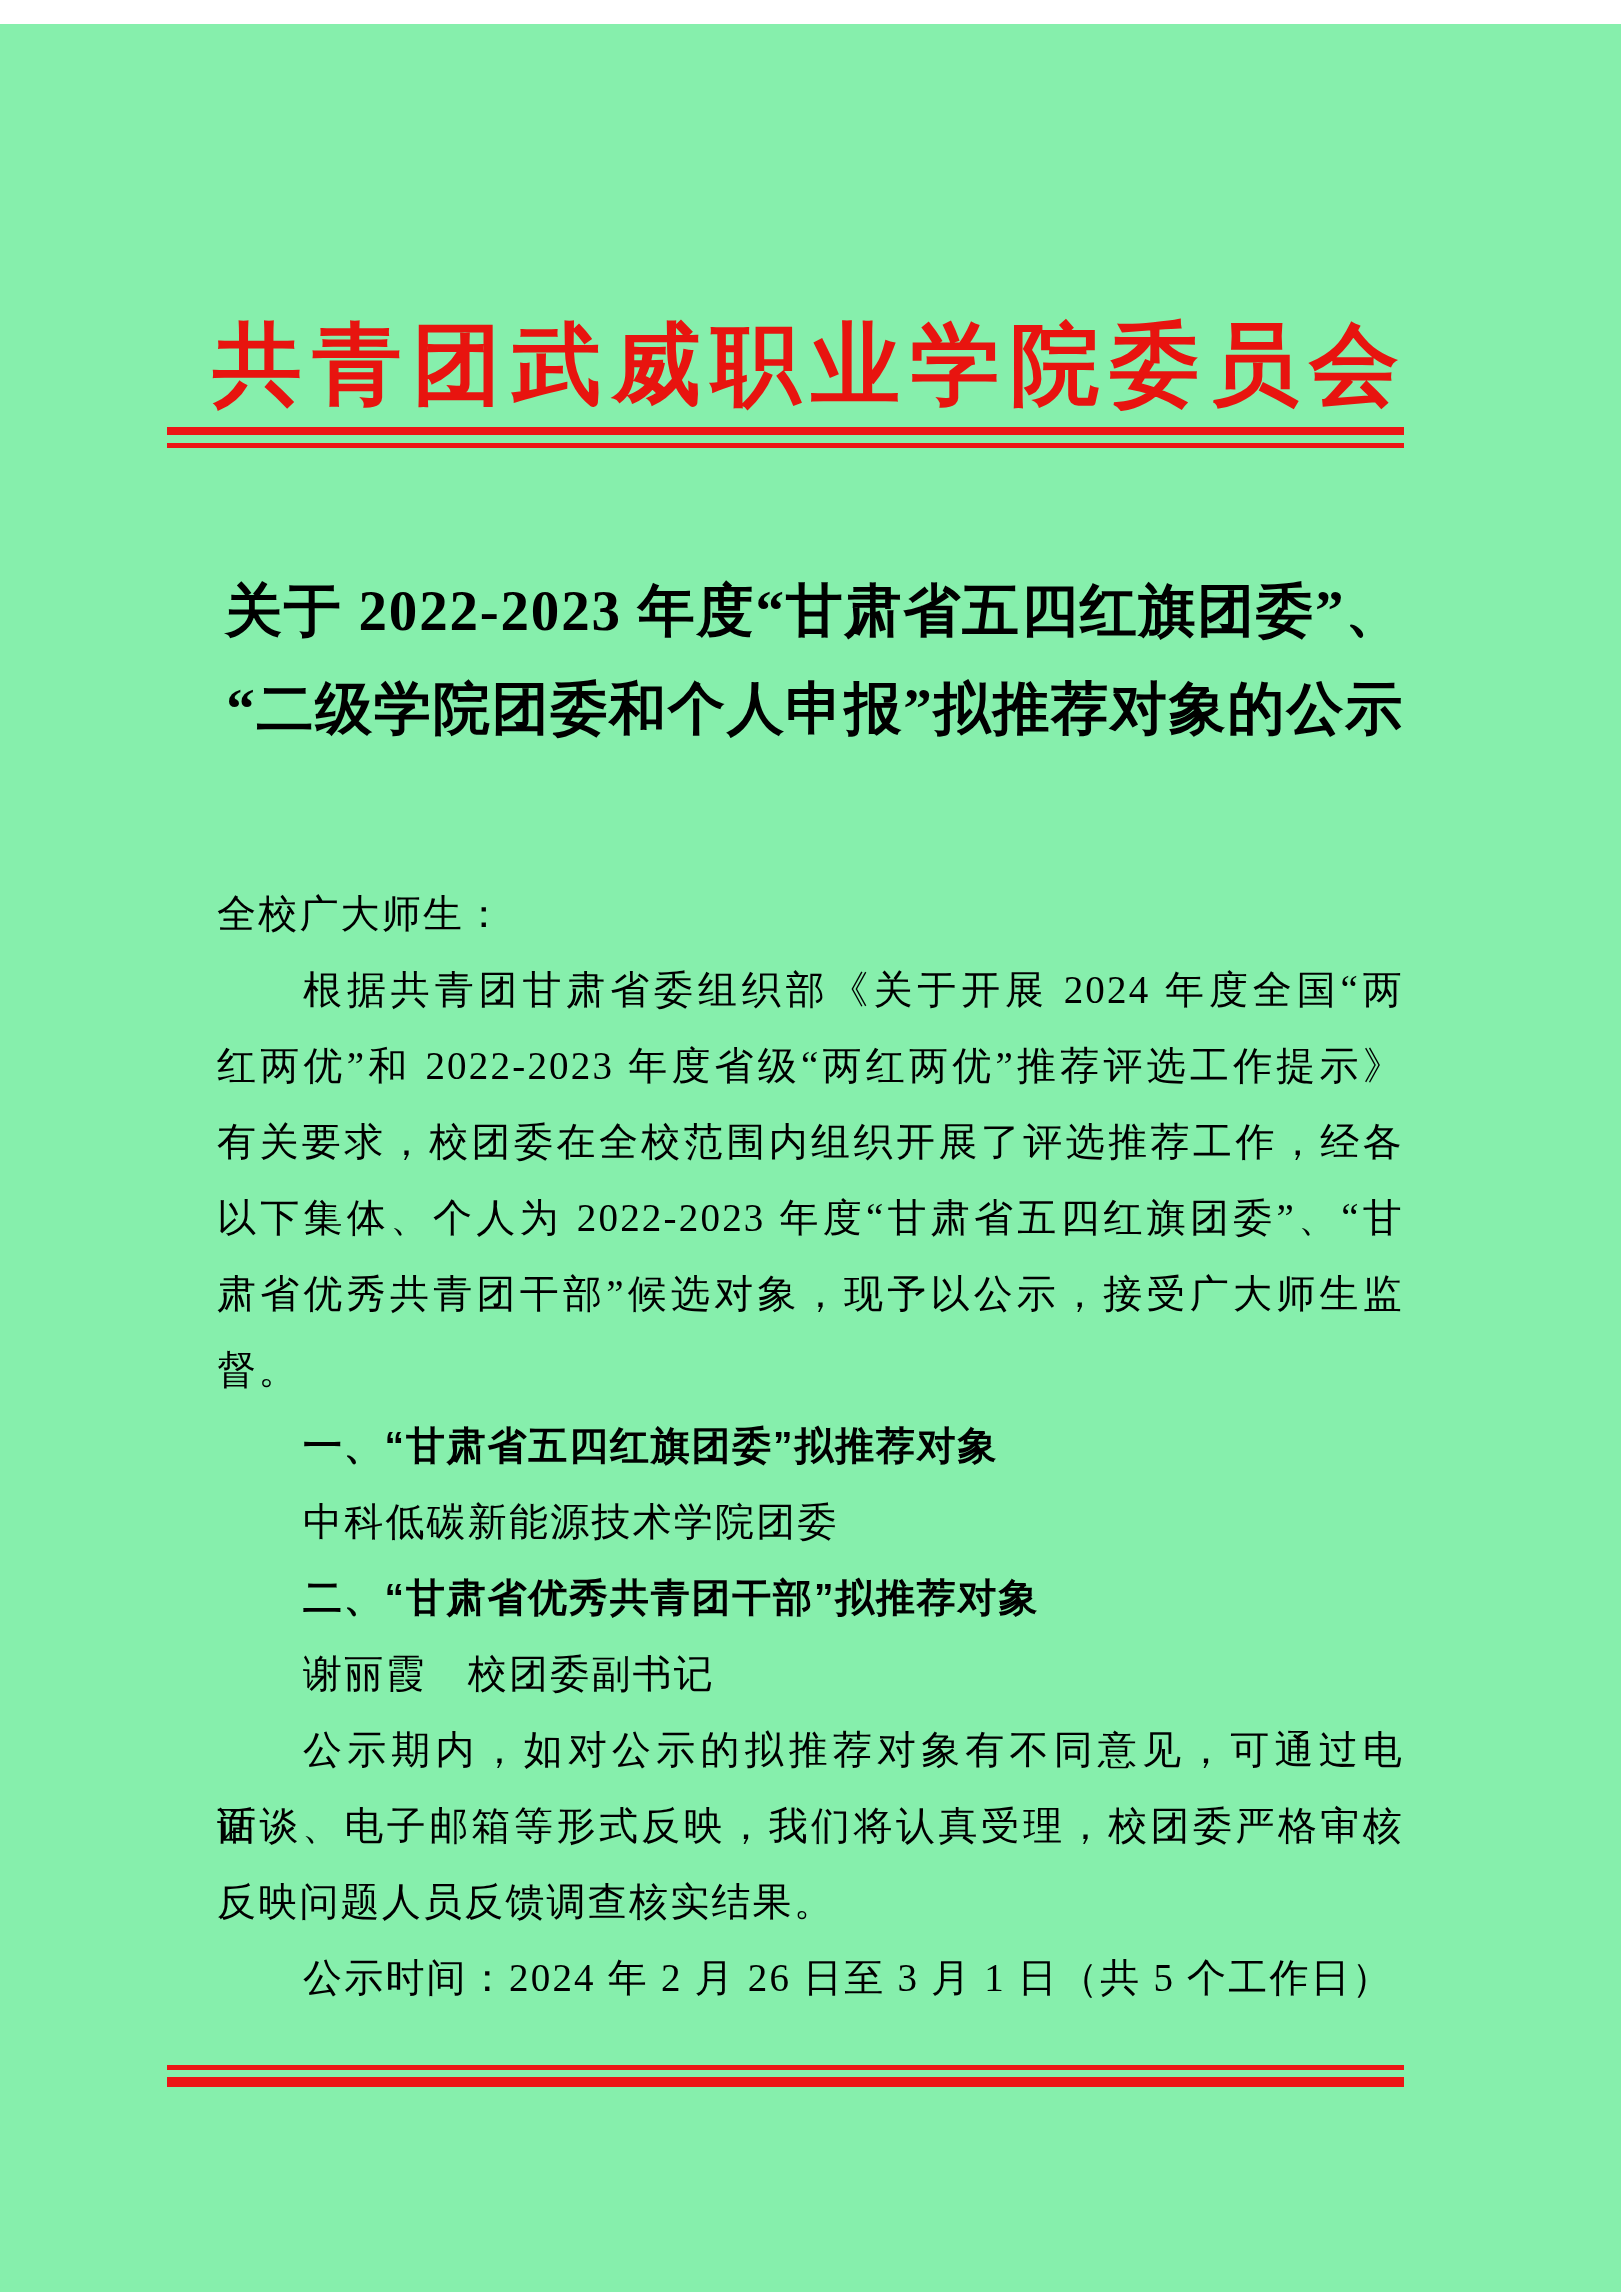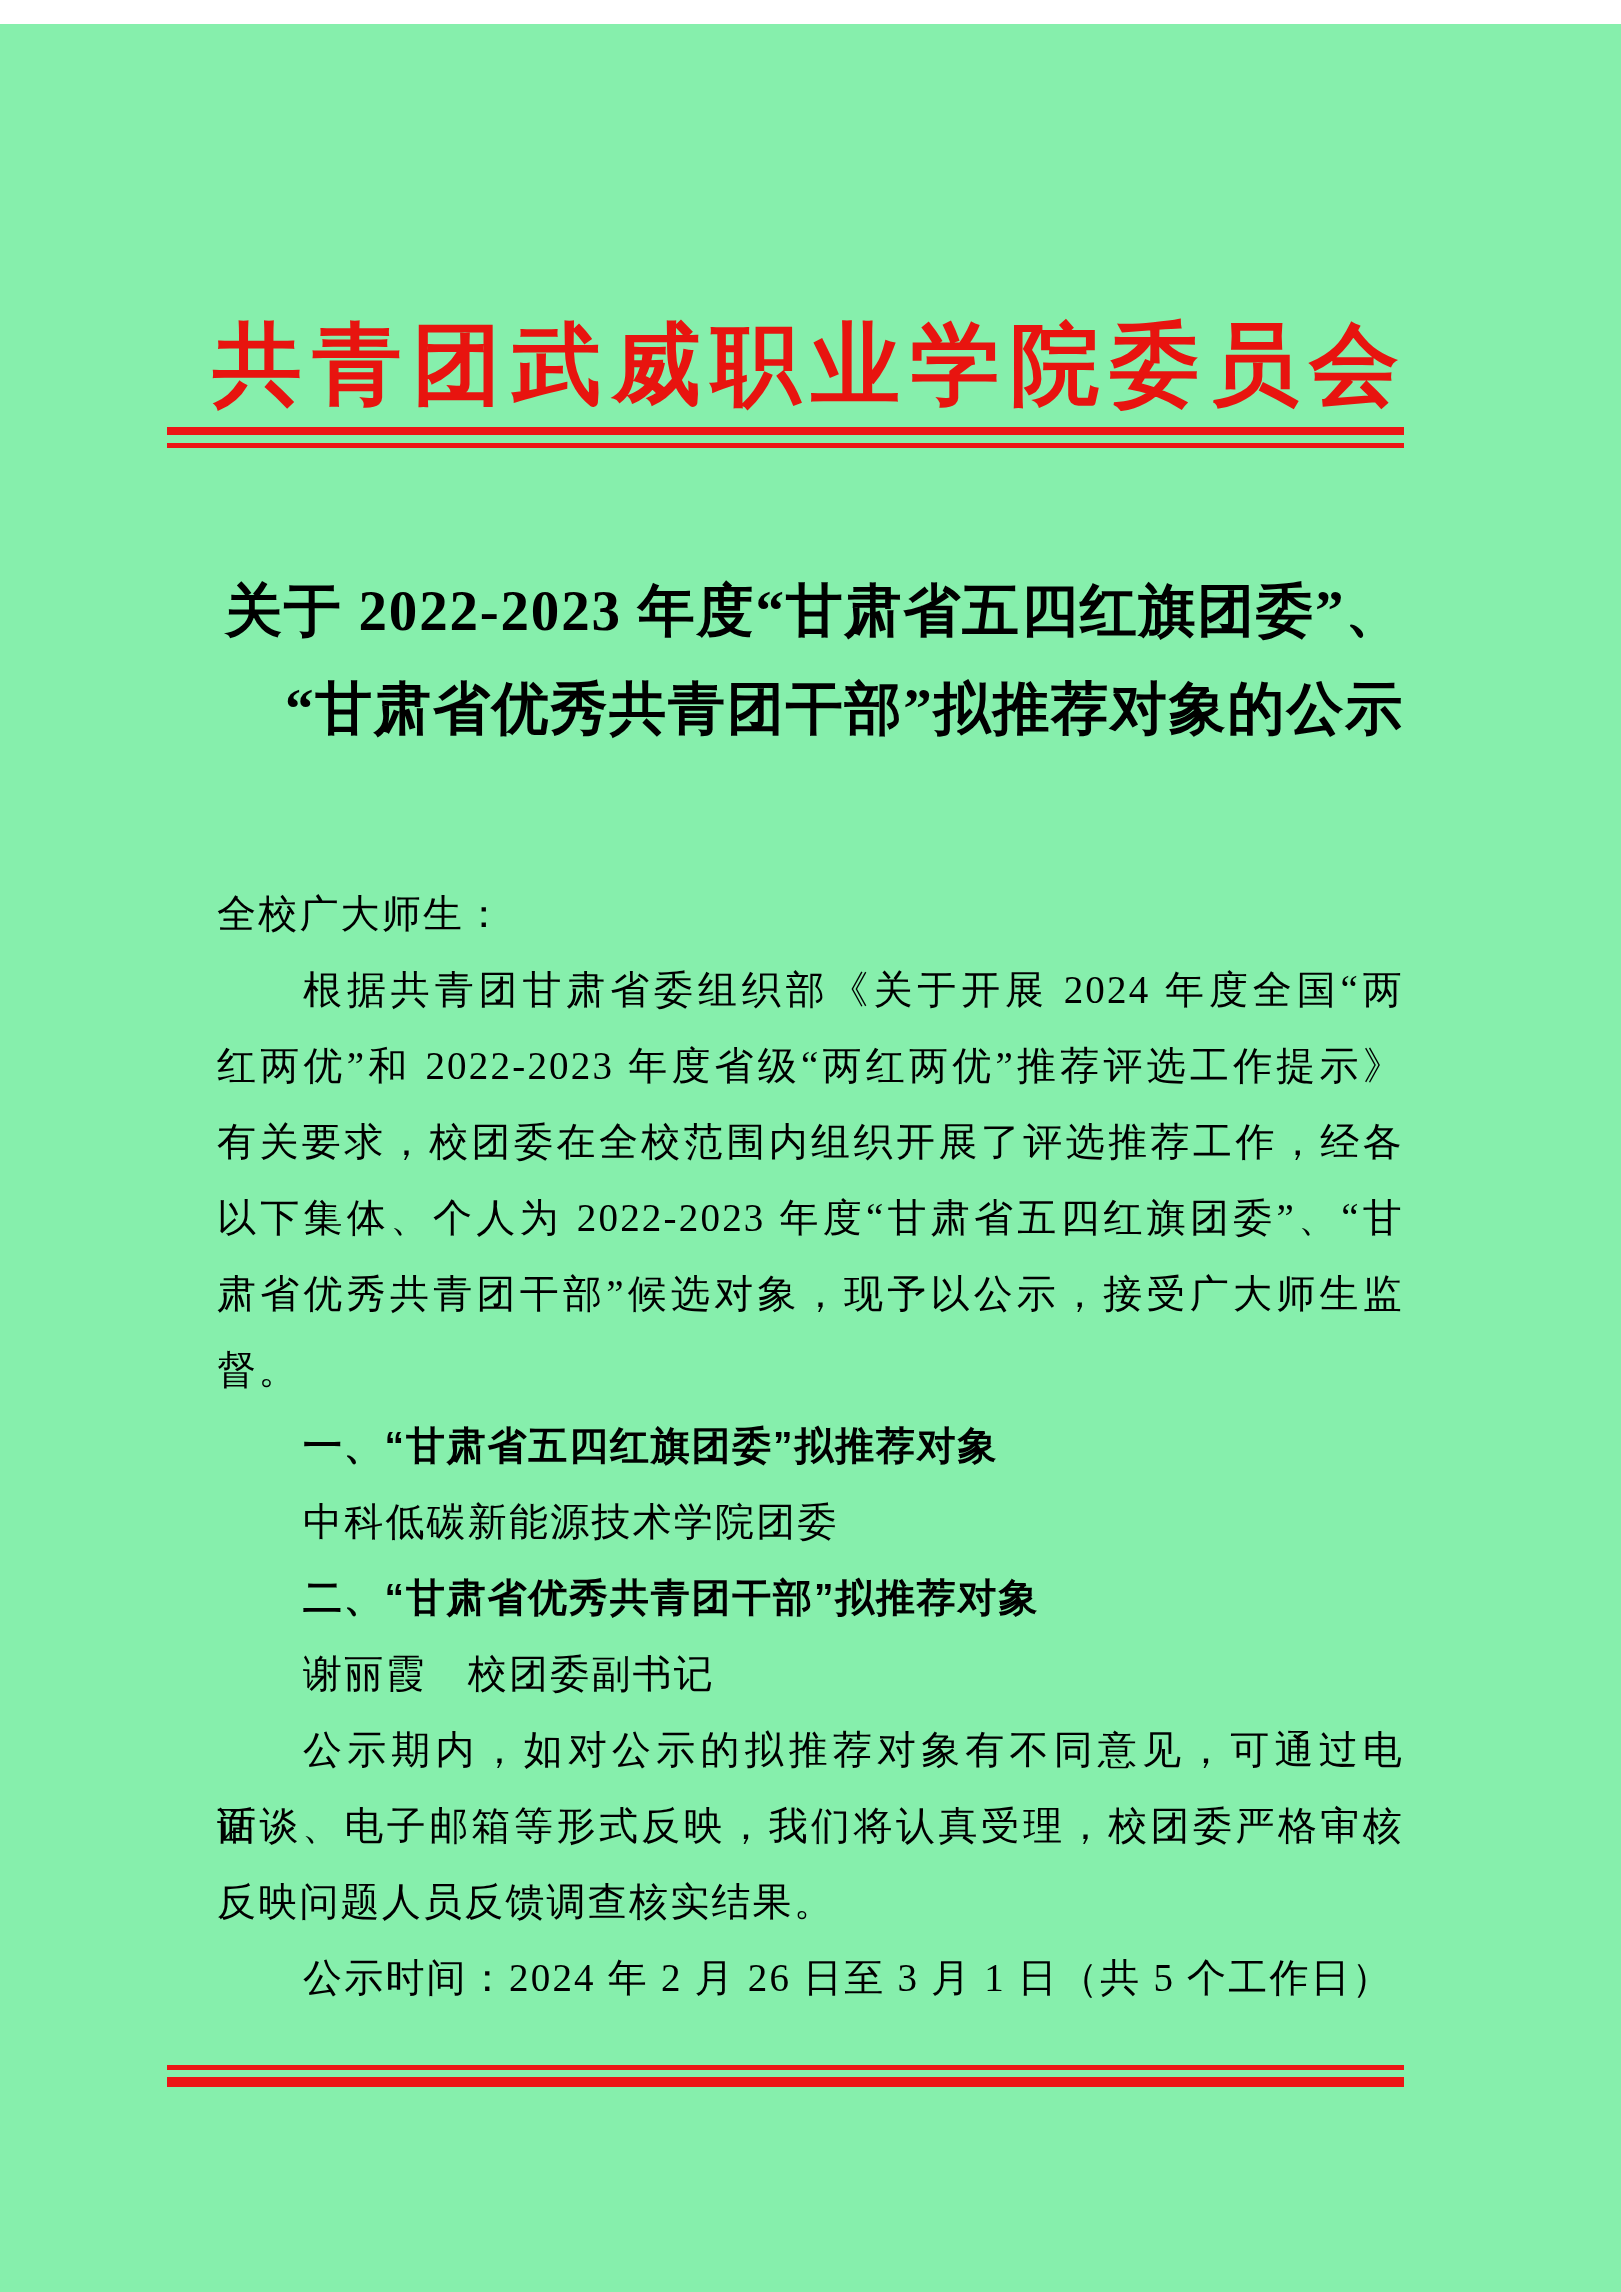--- a/index.html
+++ b/index.html
@@ -69,21 +69,21 @@
 
 <div class="page">
 
   <div class="org-title">共青团武威职业学院委员会</div>
 
   <div class="rule rule-top-thick"></div>
   <div class="rule rule-top-thin"></div>
 
   <div class="doc-title">
     <div>关于 2022-2023 年度“甘肃省五四红旗团委”、</div>
-    <div>“甘肃省优秀共青团干部”拟推荐对象的公示</div>
+    <div>“二级学院团委和个人申报”拟推荐对象的公示</div>
   </div>
 
   <div class="body-text">
     <div class="line">全校广大师生：</div>
     <div class="line ind j">根据共青团甘肃省委组织部《关于开展 2024 年度全国“两</div>
     <div class="line j">红两优”和 2022-2023 年度省级“两红两优”推荐评选工作提示》</div>
     <div class="line j">有关要求，校团委在全校范围内组织开展了评选推荐工作，经各</div>
     <div class="line j">以下集体、个人为 2022-2023 年度“甘肃省五四红旗团委”、“甘</div>
     <div class="line j">肃省优秀共青团干部”候选对象，现予以公示，接受广大师生监</div>
     <div class="line">督。</div>

